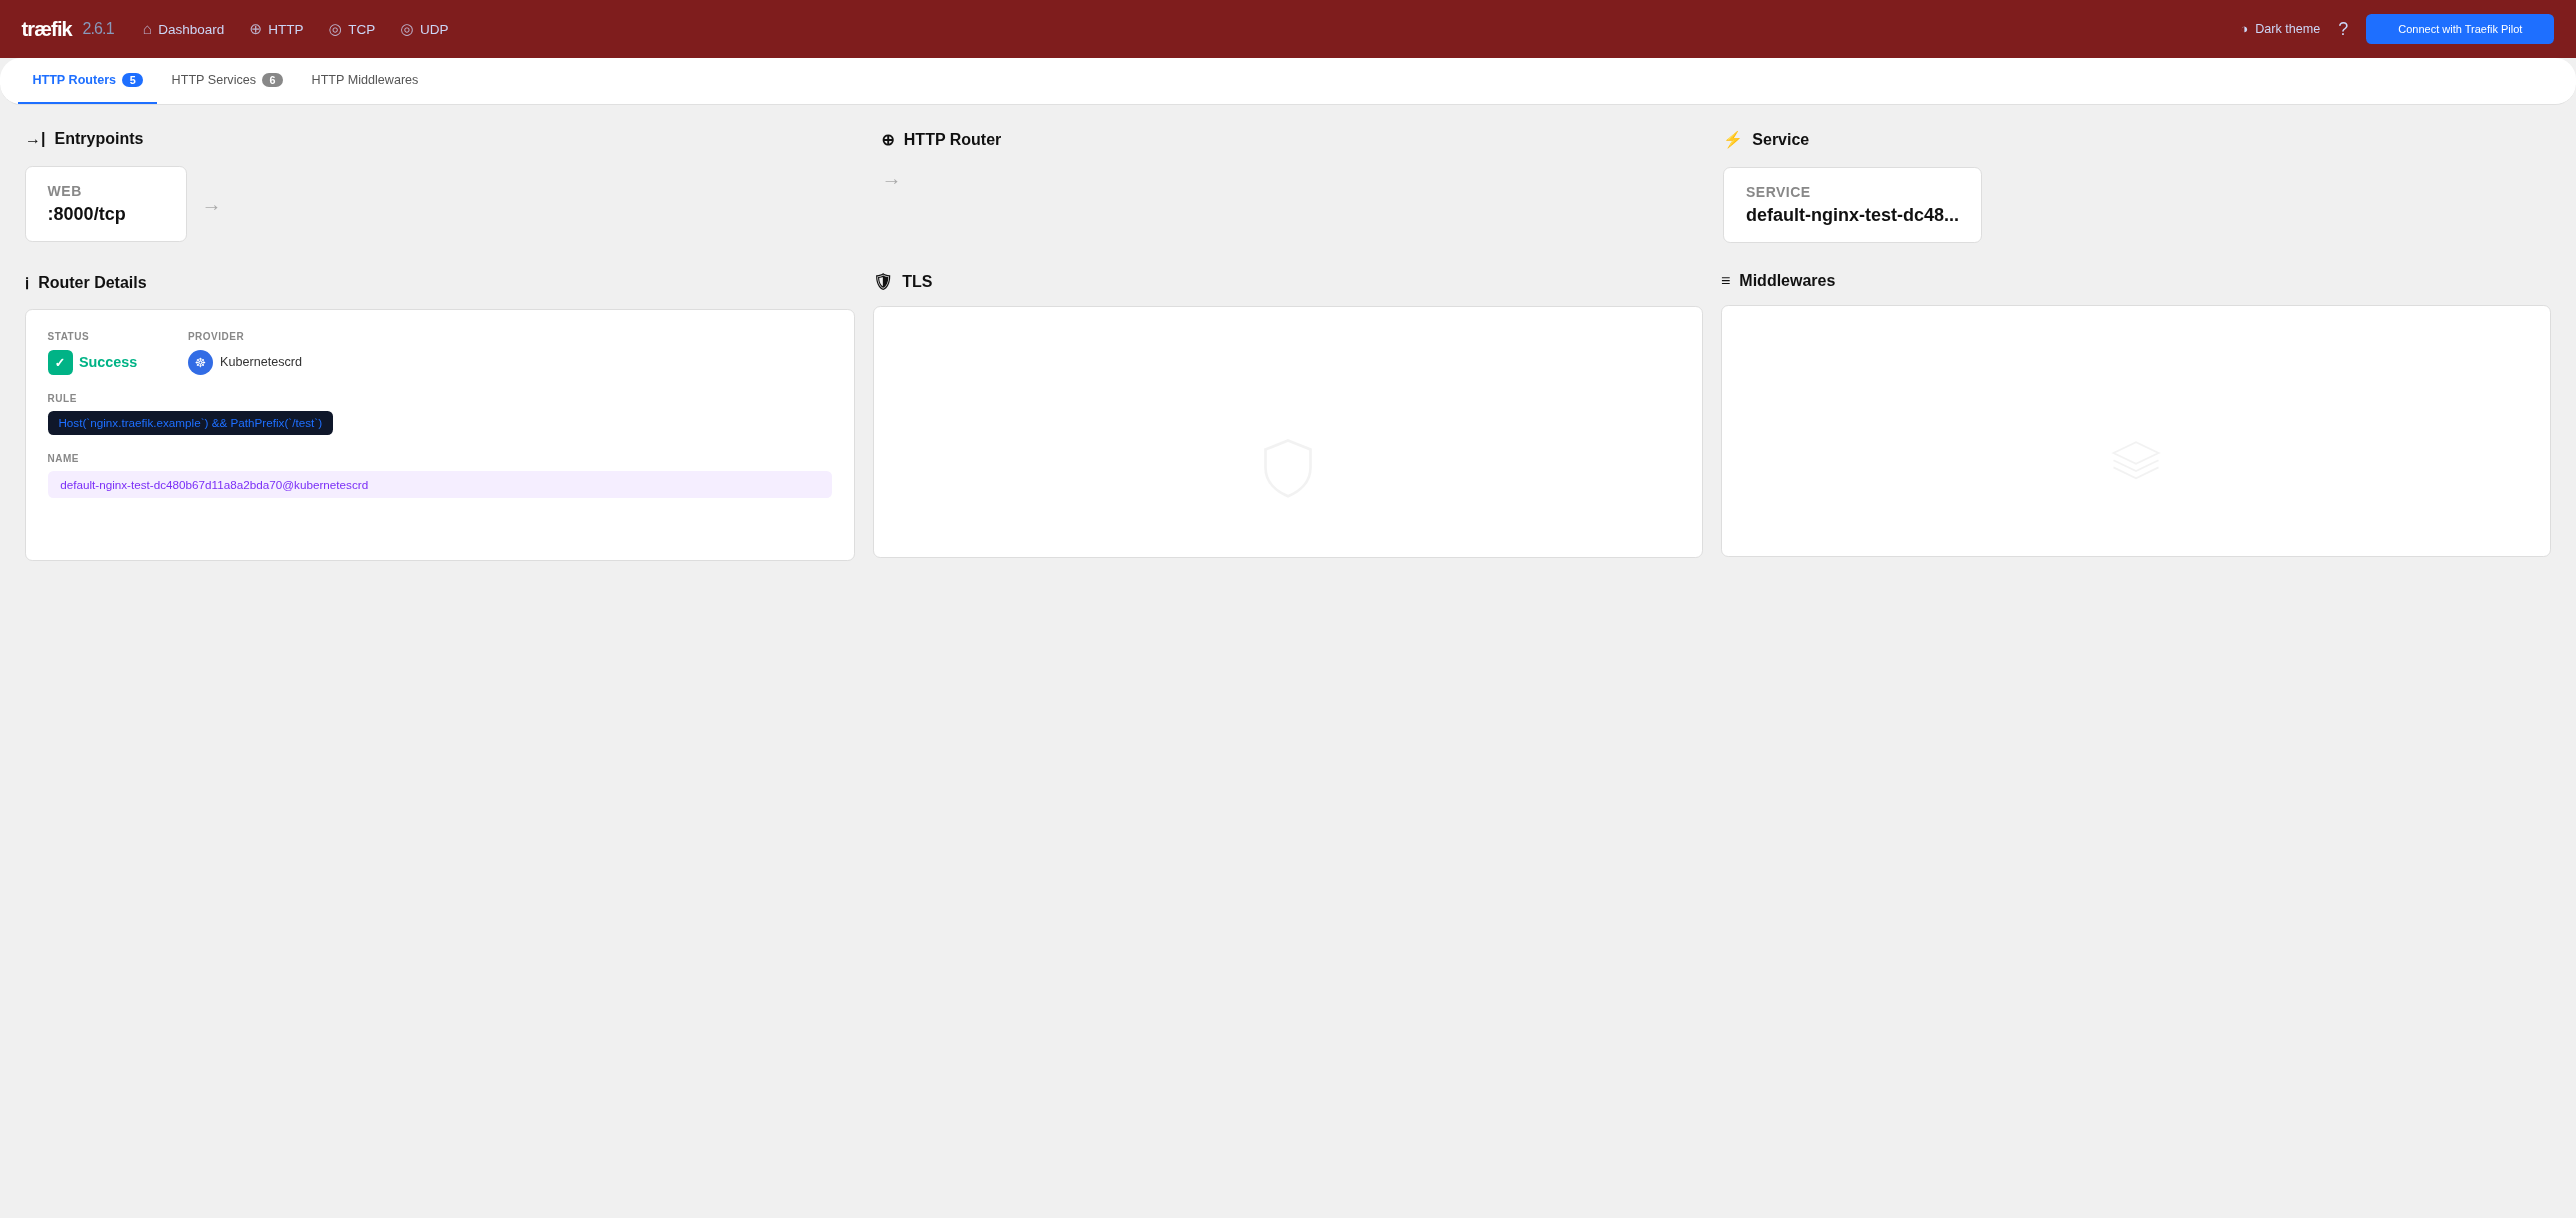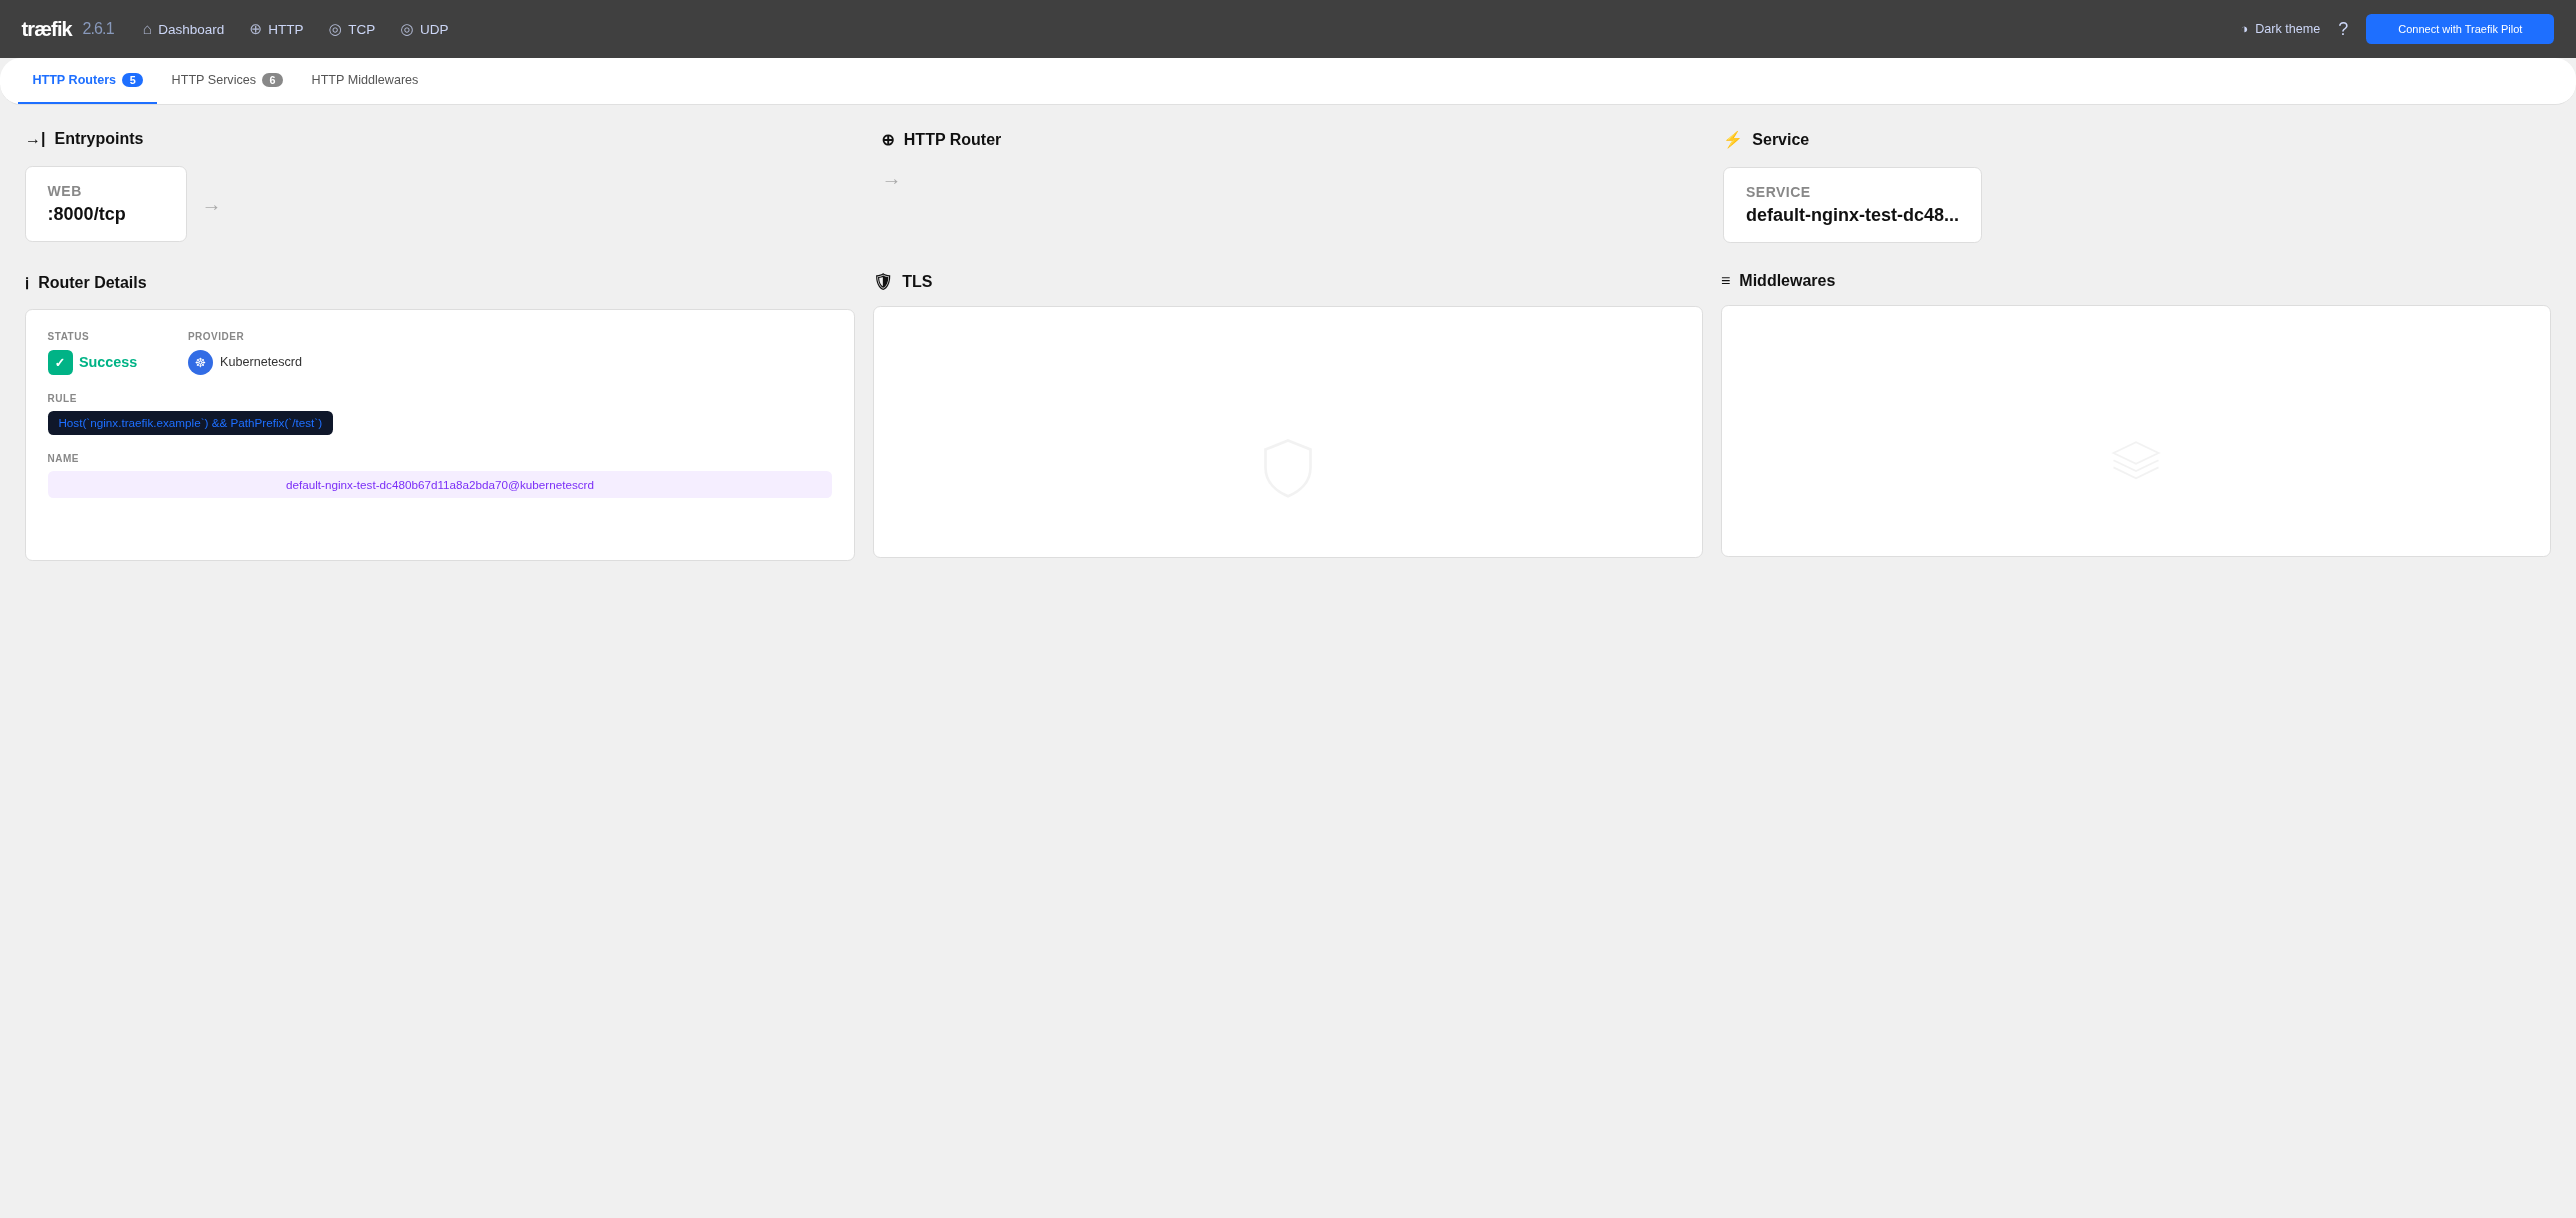--- a/index.html
+++ b/index.html
@@ -1,20 +1,20 @@
 <!DOCTYPE html>
 <html style="font-size:14.4px"><head>
   <meta charset="utf-8">
   <style>
     * { box-sizing: border-box; margin: 0; padding: 0; }
     body { font-family: -apple-system, BlinkMacSystemFont, 'Segoe UI', sans-serif; background: #f0f0f0; color: #1a1a2e; }
 
     
     .topnav {
-      background: #404040;
+      background: #7f1d1d;
       display: flex;
       align-items: center;
       padding: 0 21.6px;
       height: 58px;
       gap: 29px;
     }
     .topnav-logo {
       display: flex;
       align-items: center;
       gap: 7.2px;
@@ -264,21 +264,20 @@
       display: inline-block;
     }
     .name-badge {
       background: #f5eeff;
       color: #7b2ff7;
       border-radius: 5.4px;
       padding: 7.2px 12.6px;
       font-size: 11.7px;
       font-weight: 500;
       word-break: break-all;
-      text-align: center;
     }
 
     
     .tls-placeholder, .mw-placeholder {
       display: flex;
       justify-content: center;
       align-items: flex-end;
       padding-top: 108px;
       opacity: 0.15;
     }

